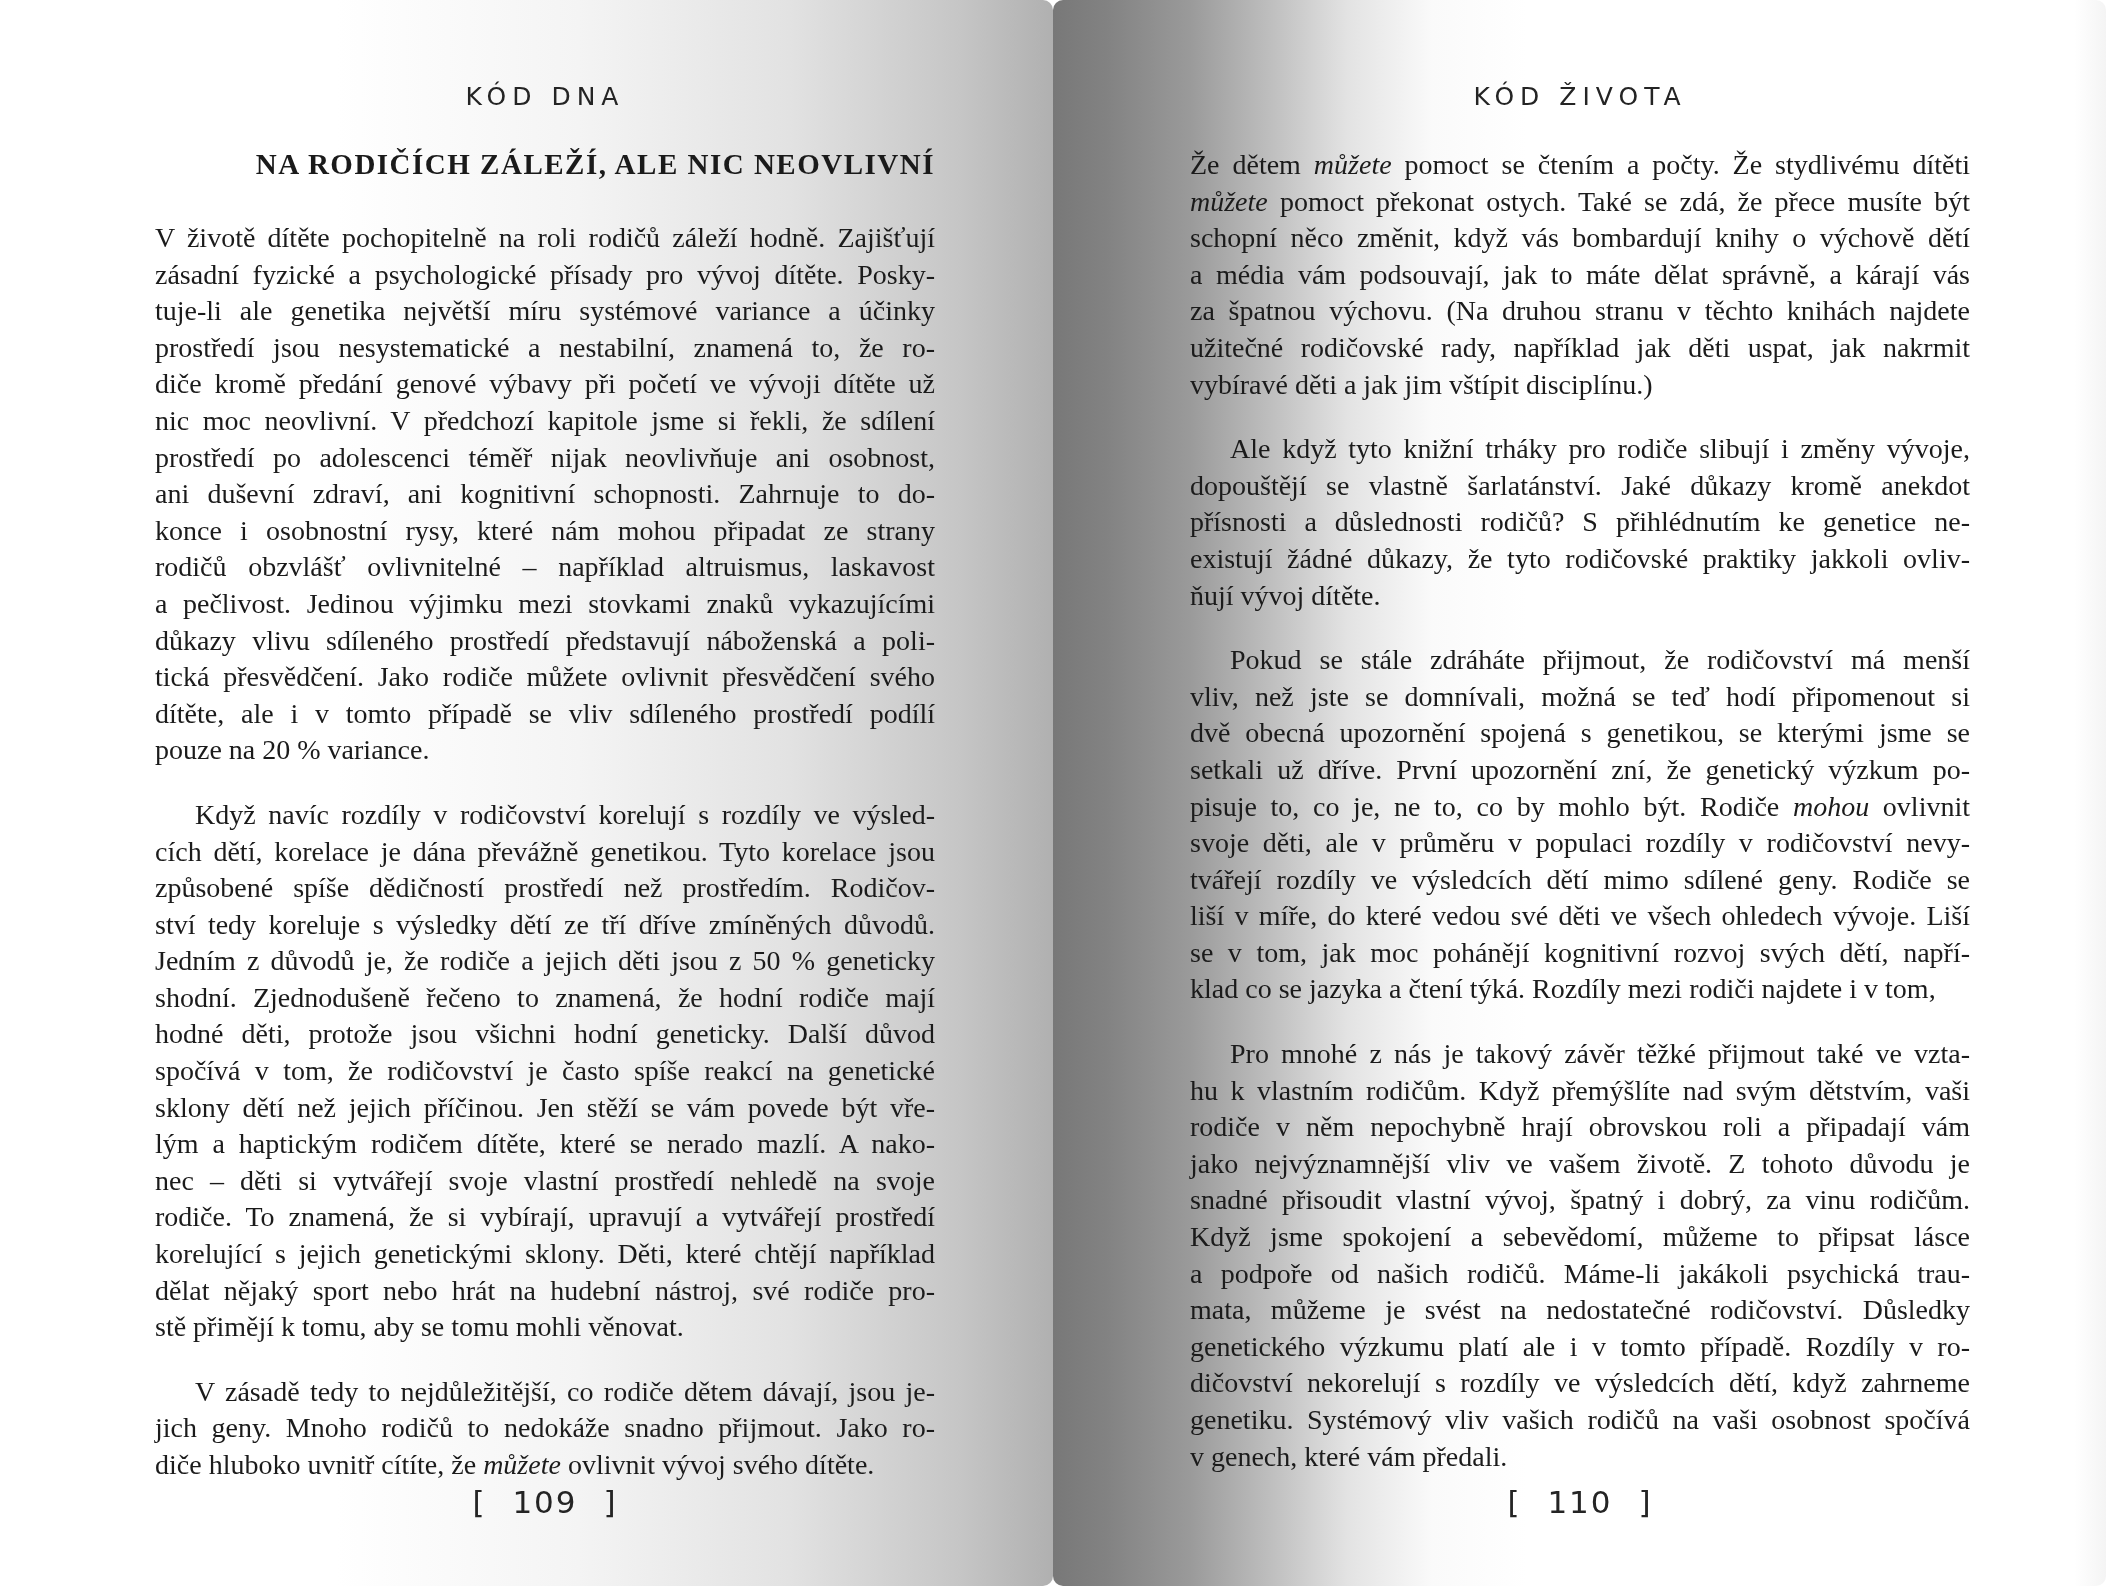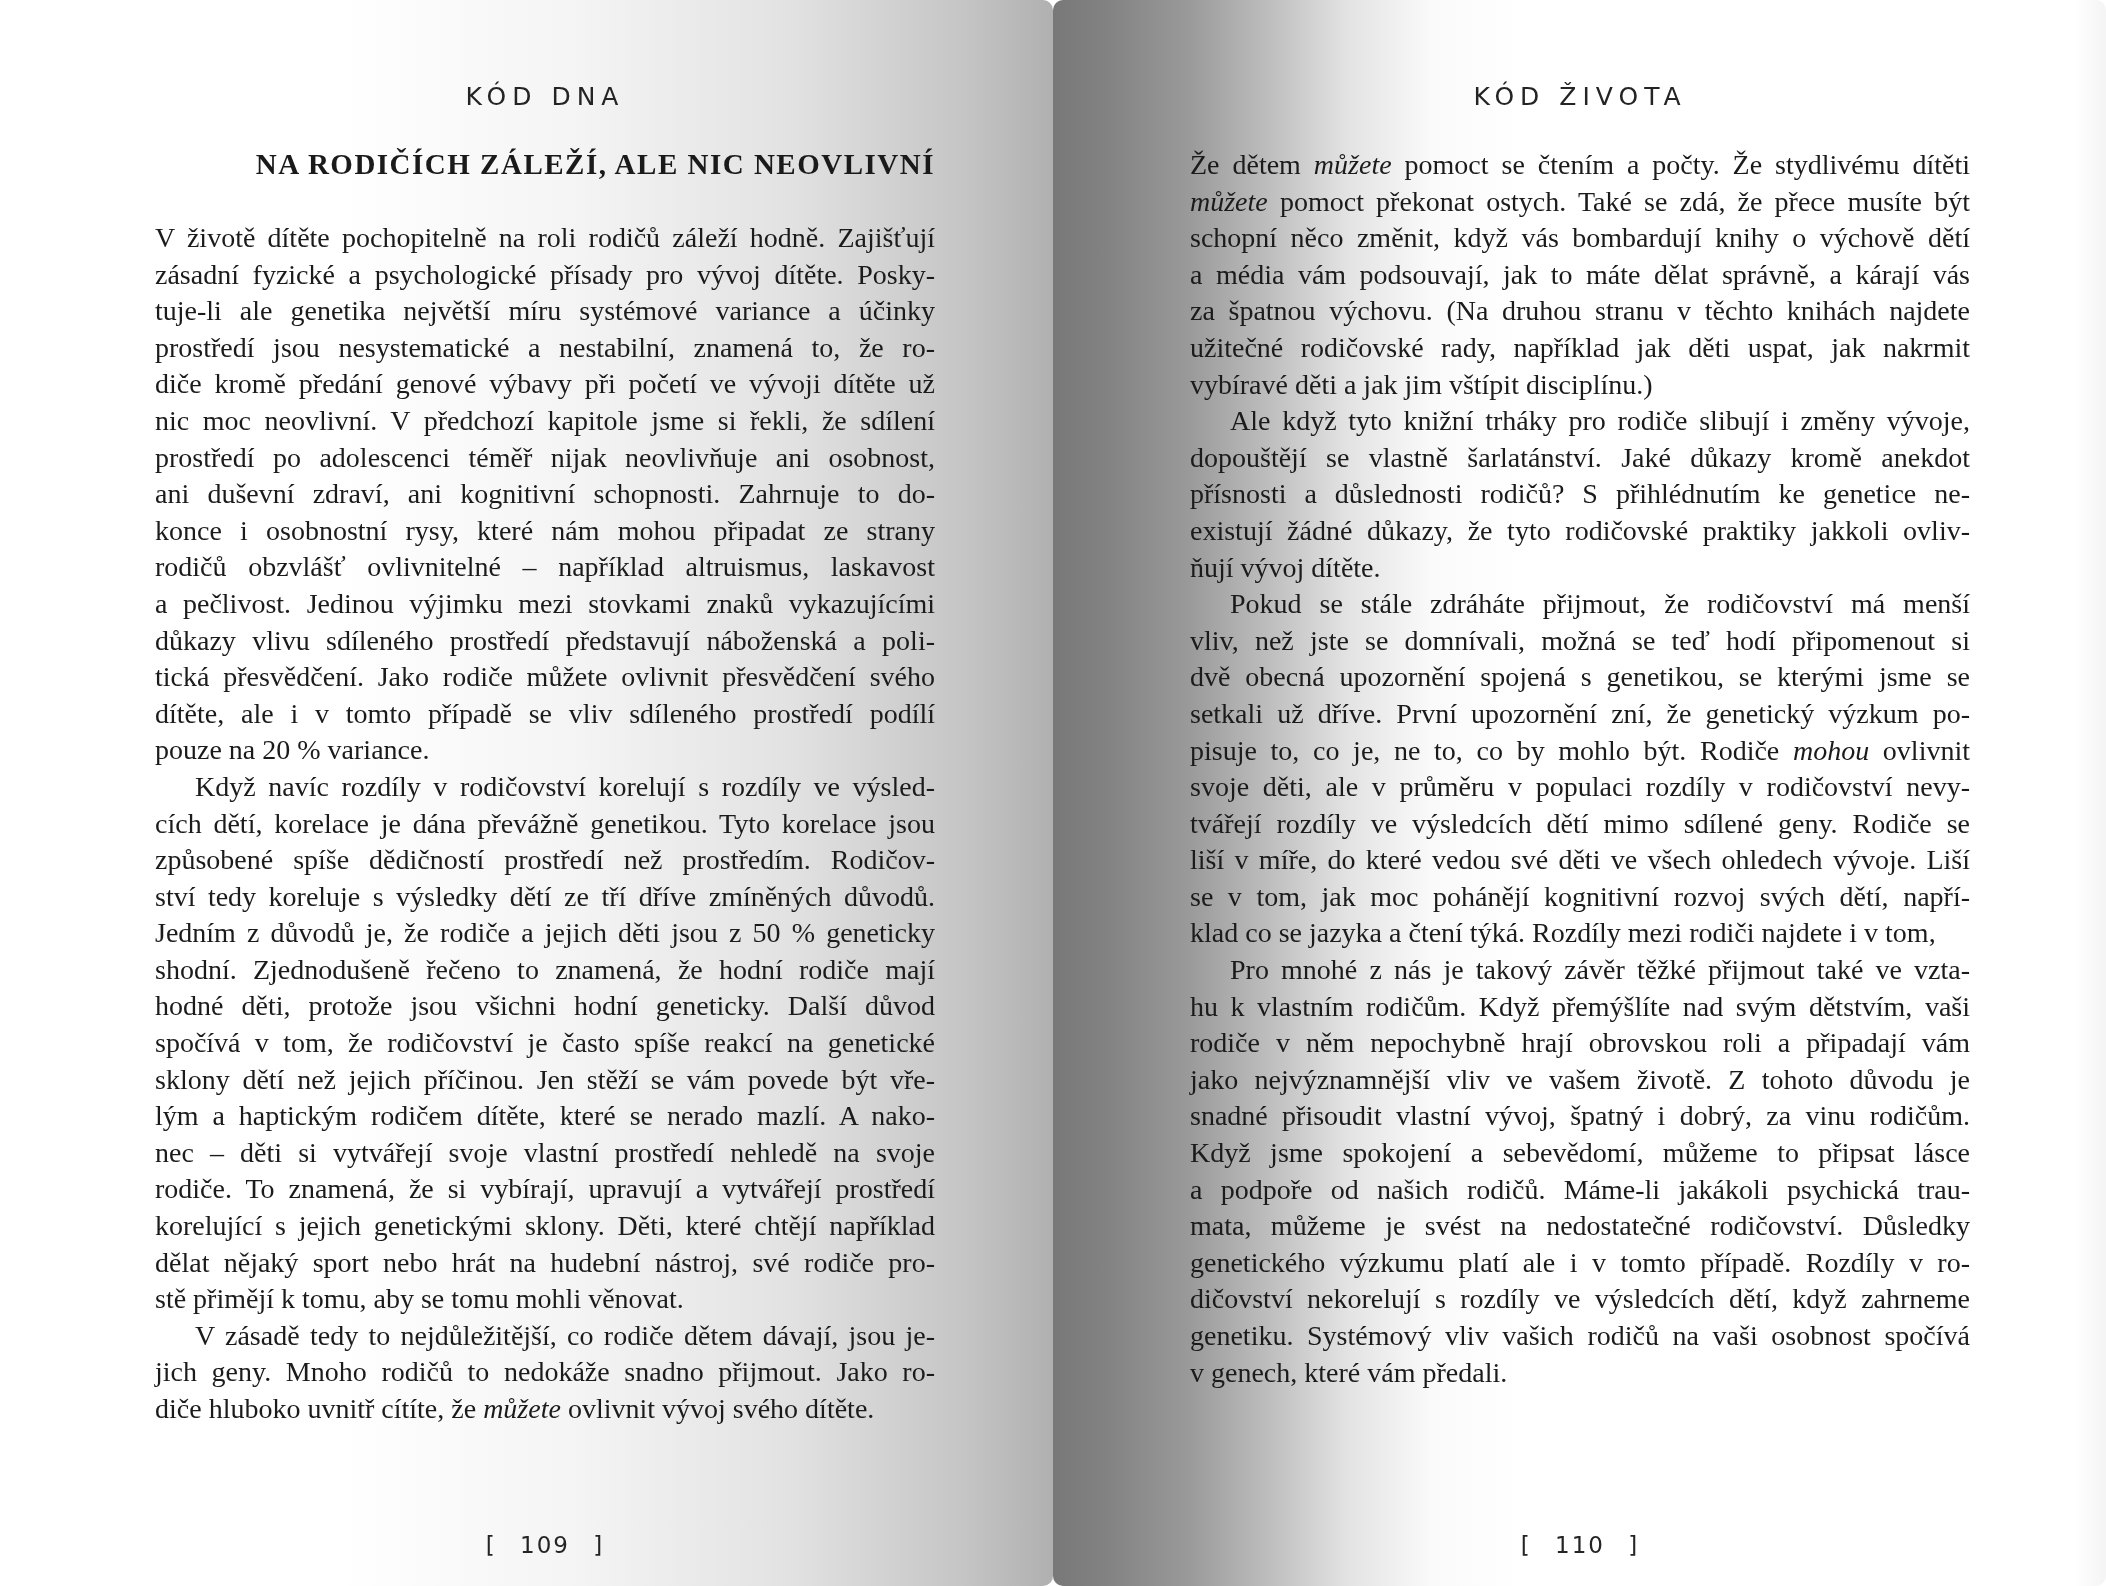--- a/index.html
+++ b/index.html
@@ -44,26 +44,26 @@
   }
   .page.left .body-text{top:220px;left:155px;width:780px;}
   .page.right .body-text{top:147px;left:137px;width:780px;}
   .para{margin:0;padding:0;}
   .line{
     text-align:justify;
     text-align-last:justify;
     white-space:normal;
   }
   .line.end{text-align-last:left;}
-  .line.indent{text-indent:40px;}
+  .line.indent{text-indent:40px;margin-top:28px;}
   .line i{font-style:italic;}
   .folio{
-    position:absolute;top:1532px;
+    position:absolute;top:1484px;
     font-family:"DejaVu Sans","Liberation Sans",sans-serif;
-    font-size:23px;font-weight:400;color:#242424;
+    font-size:31px;font-weight:400;color:#242424;
     letter-spacing:2px;word-spacing:14px;
     text-align:center;
   }
   .page.left .folio{left:155px;width:780px;}
   .page.right .folio{left:137px;width:780px;}
 </style>
 </head>
 <body>
 
 <div class="spread">

